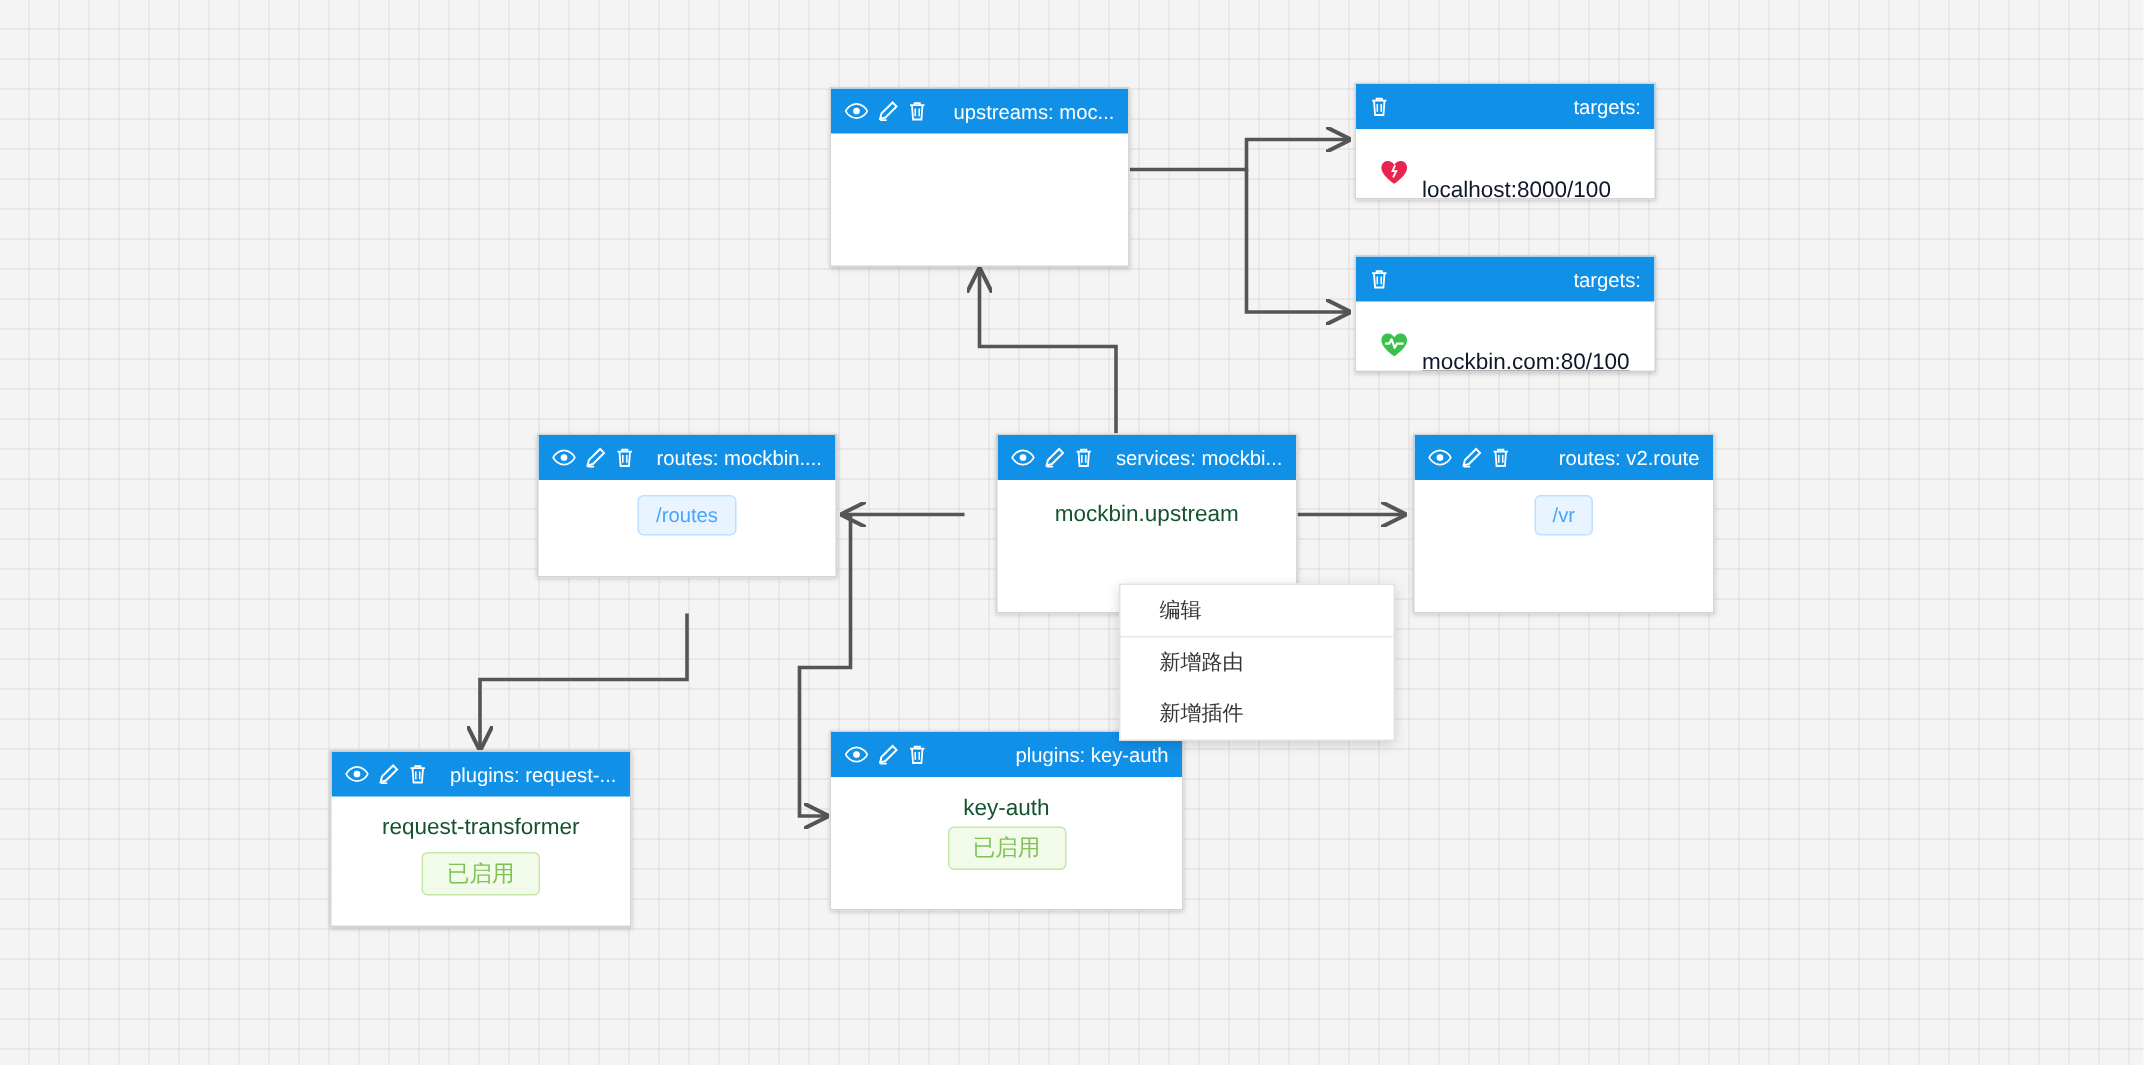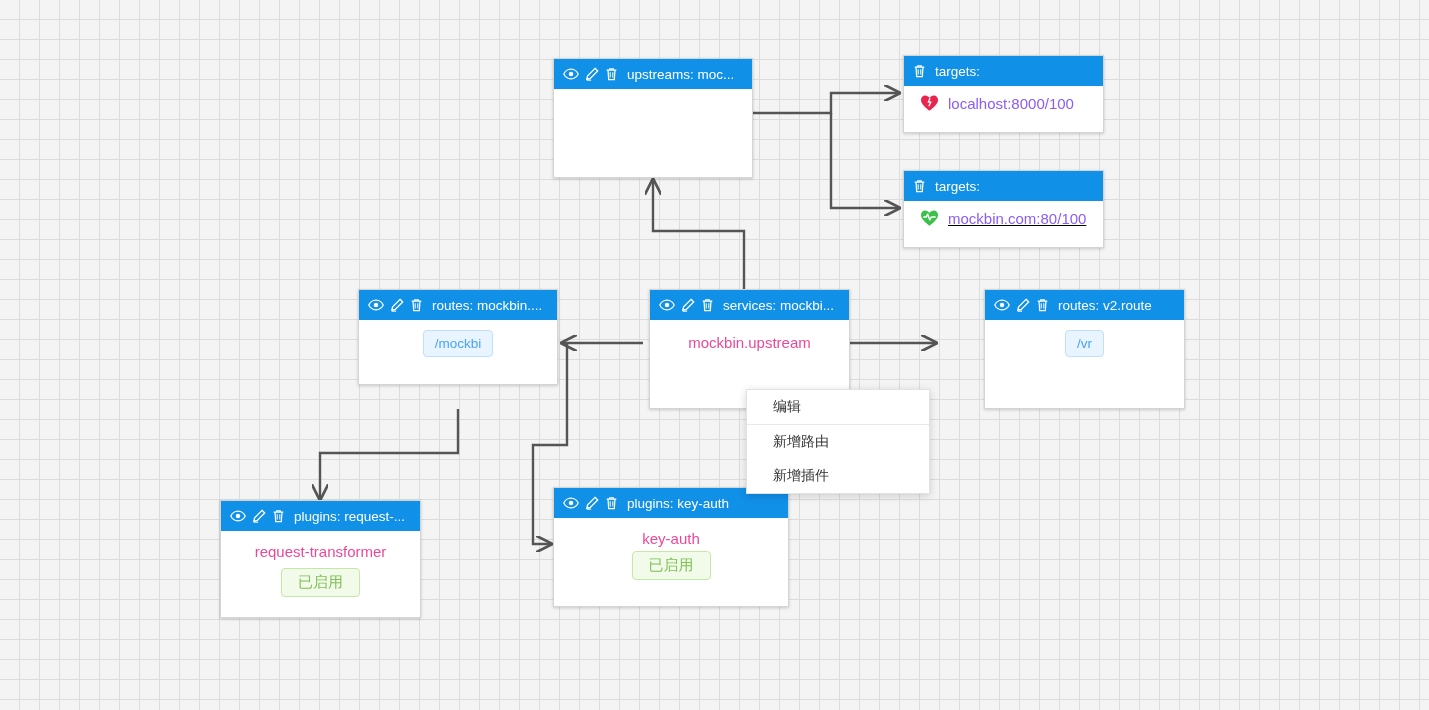--- a/index.html
+++ b/index.html
@@ -44,20 +44,21 @@
   .node-header {
     height: 30px;
     background: #1190e8;
     color: #ffffff;
     display: flex;
     align-items: center;
     padding: 0 9px;
     font-size: 13.5px;
     box-sizing: border-box;
     white-space: nowrap;
+    justify-content: space-between;
   }
 
   .node-header .hdr-icons {
     display: flex;
     align-items: center;
     gap: 6px;
     margin-right: 9px;
   }
 
   .node-header .hdr-icons svg { display: block; }
@@ -72,21 +73,21 @@
     padding: 10px 8px;
     display: flex;
     flex-direction: column;
     align-items: center;
     gap: 6px;
     box-sizing: border-box;
   }
 
   .body-text {
     font-size: 15px;
-    color: #ec4899;
+    color: #14532d;
     text-align: center;
   }
 
   .tag-route {
     display: inline-block;
     background: #e8f4ff;
     border: 1px solid #bfdfff;
     color: #4ba3fb;
     border-radius: 4px;
     font-size: 13.5px;
@@ -107,21 +108,22 @@
     display: flex;
     align-items: center;
     gap: 9px;
     width: 100%;
     padding-left: 8px;
     box-sizing: border-box;
   }
 
   .target-row .t-label {
     font-size: 15px;
-    color: #8b5cf6;
+    color: #0f172a;
+    margin-top: 24px;
   }
 
   .target-row svg { display: block; flex: 0 0 auto; }
 
   .ctx-menu {
     position: absolute;
     background: #ffffff;
     border: 1px solid #e2e2e2;
     box-shadow: 0 2px 8px rgba(0,0,0,0.16);
     box-sizing: border-box;
@@ -267,25 +269,25 @@
         <span>
           <svg width="13" height="14" viewBox="0 0 14 16">
             <path d="M1.5 3.5h11M5 3.5V2h4v1.5M3 3.5l0.8 11h6.4l0.8-11" fill="none" stroke="#ffffff" stroke-width="1.4"></path>
             <path d="M5.5 6v6M8.5 6v6" stroke="#ffffff" stroke-width="1.2"></path>
           </svg>
         </span>
       </span>
       <span class="node-title">routes: mockbin....</span>
     </div>
     <div class="node-body">
-      <span class="tag-route">/mockbi</span>
-    </div>
-  </div>
-
-  <div class="node" style="left:649px; top:289px; width:201px; height:120px;">
+      <span class="tag-route">/routes</span>
+    </div>
+  </div>
+
+  <div class="node" style="left:664px; top:289px; width:201px; height:120px;">
     <div class="node-header">
       <span class="hdr-icons">
         <span>
           <svg width="16" height="14" viewBox="0 0 20 14">
             <path d="M10 1C5 1 1.8 5.2 1 7c0.8 1.8 4 6 9 6s8.2-4.2 9-6c-0.8-1.8-4-6-9-6z" fill="none" stroke="#ffffff" stroke-width="1.5"></path>
             <circle cx="10" cy="7" r="2.8" fill="#ffffff"></circle>
           </svg>
         </span>
         <span>
           <svg width="14" height="14" viewBox="0 0 16 16">
@@ -300,21 +302,21 @@
           </svg>
         </span>
       </span>
       <span class="node-title">services: mockbi...</span>
     </div>
     <div class="node-body" style="padding-top:14px;">
       <span class="body-text">mockbin.upstream</span>
     </div>
   </div>
 
-  <div class="node" style="left:984px; top:289px; width:201px; height:120px;">
+  <div class="node" style="left:942px; top:289px; width:201px; height:120px;">
     <div class="node-header">
       <span class="hdr-icons">
         <span>
           <svg width="16" height="14" viewBox="0 0 20 14">
             <path d="M10 1C5 1 1.8 5.2 1 7c0.8 1.8 4 6 9 6s8.2-4.2 9-6c-0.8-1.8-4-6-9-6z" fill="none" stroke="#ffffff" stroke-width="1.5"></path>
             <circle cx="10" cy="7" r="2.8" fill="#ffffff"></circle>
           </svg>
         </span>
         <span>
           <svg width="14" height="14" viewBox="0 0 16 16">

